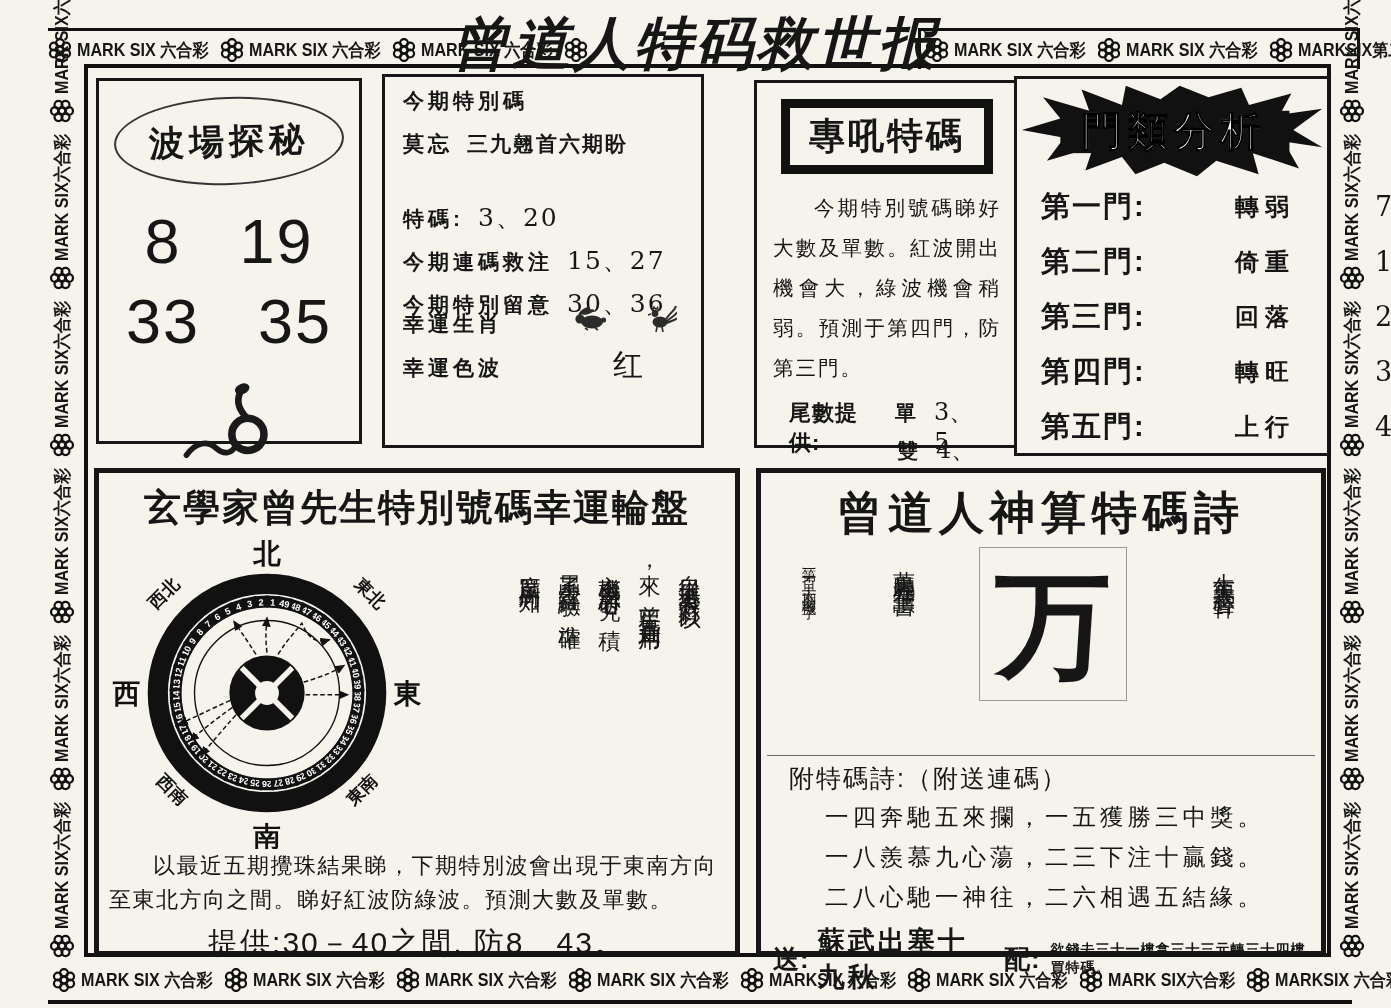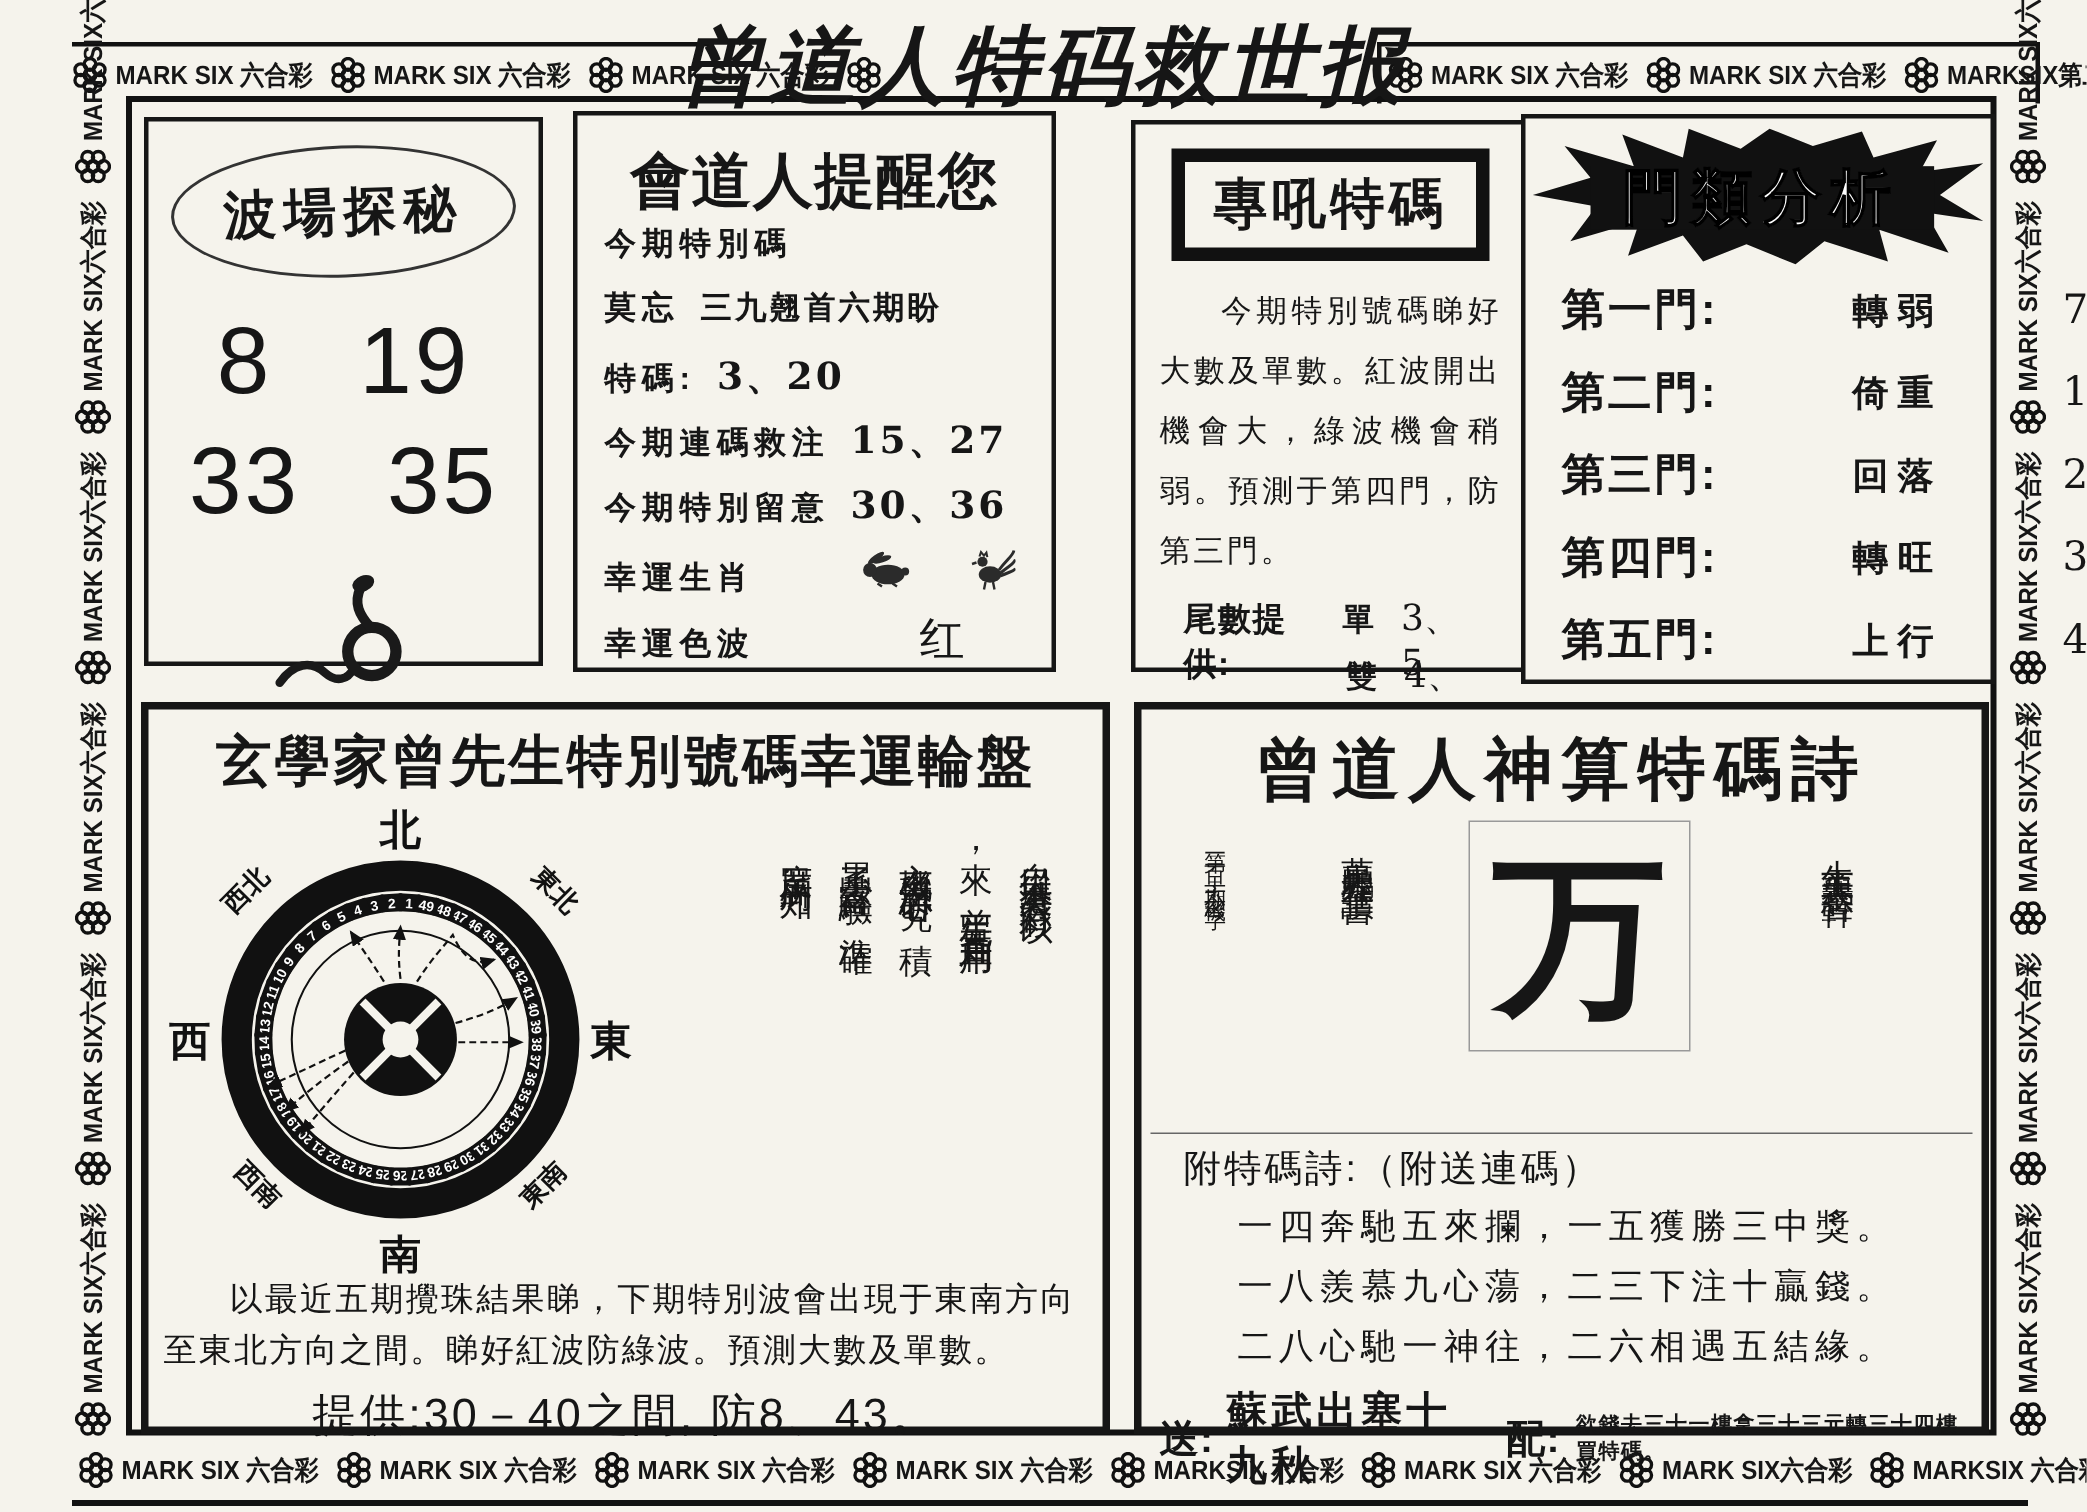--- a/index.html
+++ b/index.html
@@ -39,21 +39,21 @@
   }
   .bochang-row{display:flex;justify-content:center;gap:58px;font-size:63px;line-height:80px;letter-spacing:2px;}
   .bochang-row.r1{margin-top:16px;}
   .bochang-snake{margin-top:18px;}
   
   .tixing{left:382px;top:74px;width:322px;height:374px;}
   .tixing-title{text-align:center;font-size:40px;font-weight:900;margin-top:16px;letter-spacing:1px;}
   .tx-line{display:flex;align-items:baseline;padding:0 18px;height:43px;font-size:21px;font-weight:700;letter-spacing:4px;}
   .tx-line:first-of-type{margin-top:10px;}
   .tx-val{margin-left:14px;letter-spacing:2px;}
-  .tx-val.num{font-size:25px;font-weight:700;}
+  .tx-val.num{font-size:25px;font-weight:400;margin-top:28px;}
   .tx-red{font-size:30px;font-weight:400;margin-left:110px;font-family:"DejaVu Serif",serif;}
   .animals{margin-left:auto;display:flex;gap:38px;align-items:center;margin-right:6px;}
   
   .zhuanhou{left:754px;top:80px;width:266px;height:368px;}
   .zh-titlebox{width:178px;margin:16px auto 10px auto;border:9px solid #111;padding:4px 8px;text-align:center;
     font-size:36px;font-weight:900;letter-spacing:3px;}
   .zh-body{padding:4px 16px 0 16px;font-size:20.5px;line-height:40px;text-align:justify;letter-spacing:2px;text-indent:2em;}
   .zh-line{display:flex;align-items:baseline;padding:0 32px;height:38px;font-size:21px;}
   .zh-label{font-weight:900;font-size:22px;letter-spacing:1px;}
   .zh-sub{margin-left:12px;font-weight:700;letter-spacing:2px;}
@@ -448,21 +448,20 @@
     <svg width="104" height="88" viewBox="0 0 110 92">
       <path d="M10,80 C20,66 32,64 42,73 C50,80 58,78 62,70" stroke="#1a1a1a" stroke-width="6" fill="none" stroke-linecap="round"></path>
       <circle cx="75" cy="58" r="17" stroke="#1a1a1a" stroke-width="8" fill="none"></circle>
       <path d="M74,41 C66,32 62,24 67,13" stroke="#1a1a1a" stroke-width="7" fill="none" stroke-linecap="round"></path>
       <ellipse cx="69" cy="10" rx="8" ry="5.5" fill="#1a1a1a" transform="rotate(-22 69 10)"></ellipse>
     </svg>
   </div>
 </div>
 
 <div class="box tixing">
-  <div class="tixing-title">會道人提醒您</div>
   <div class="tx-line">
     <span>今期特別碼</span>
   </div>
   <div class="tx-line">
     <span>莫忘</span>
     <span class="tx-val">三九翹首六期盼</span>
   </div>
   <div class="tx-line">
     <span>特碼:</span>
     <span class="tx-val num">3、20</span>

